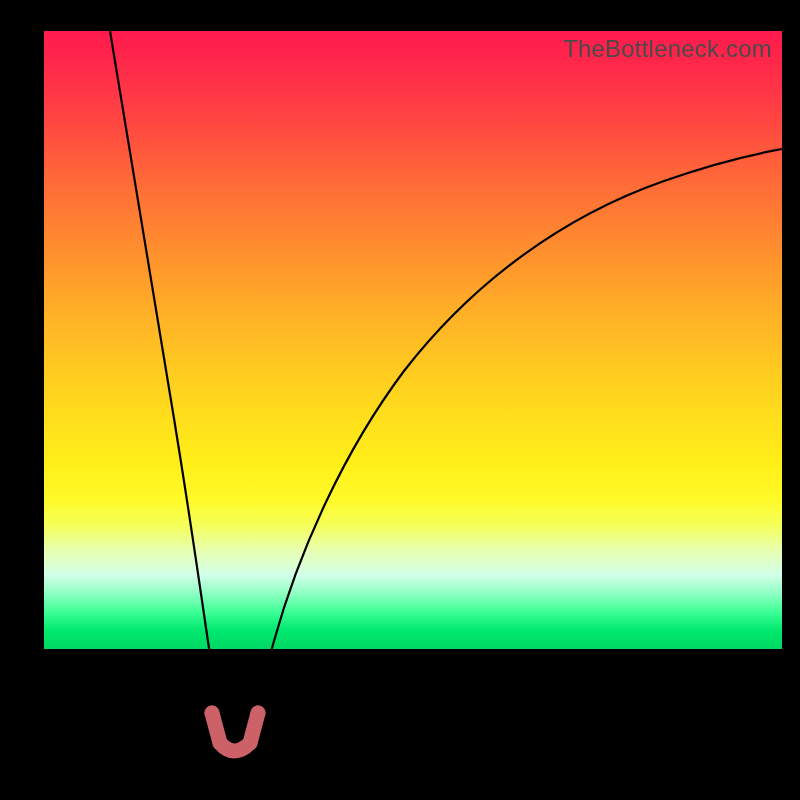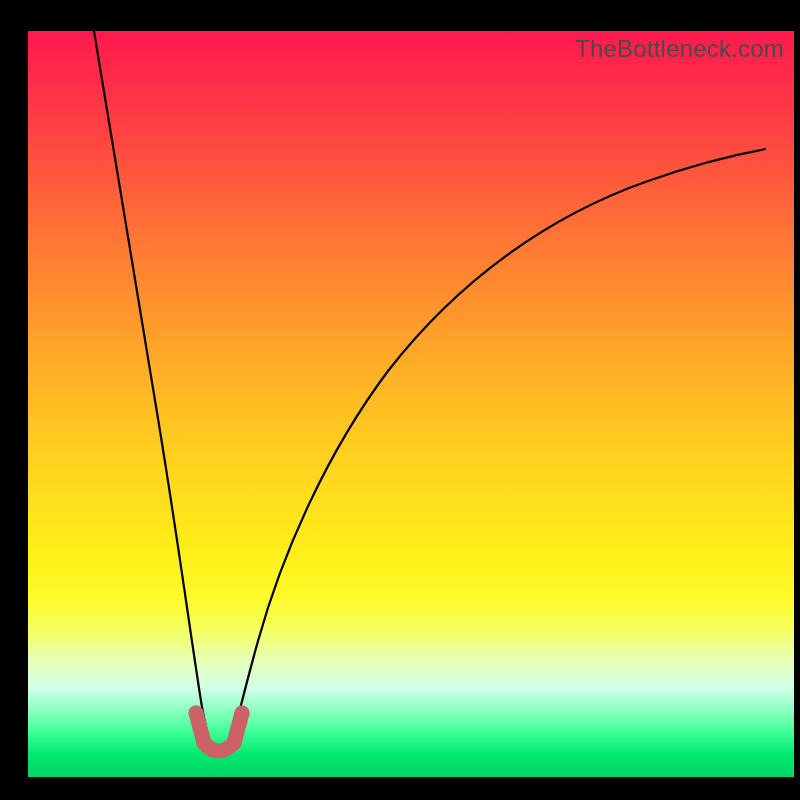--- a/index.html
+++ b/index.html
@@ -6,45 +6,44 @@
     margin: 0;
     padding: 0;
     width: 800px;
     height: 800px;
     background: #000;
     overflow: hidden;
     font-family: Arial, Helvetica, sans-serif;
   }
   .frame {
     position: absolute;
-    left: 28px;
+    left: 44px;
     top: 31px;
     width: 738px;
-    height: 746px;
+    height: 618px;
     background: linear-gradient(to bottom,
       #ff1a4d 0%,
       #ff2a4a 6%,
       #ff4442 14%,
       #ff623a 22%,
       #ff7d33 30%,
       #ff972c 38%,
       #ffb126 46%,
       #ffc821 54%,
       #ffdd1d 62%,
       #ffef19 70%,
       #fffb2a 76%,
       #f5ff5a 80%,
       #e8ffb0 84%,
       #d2ffe8 88%,
       #8effc2 91%,
       #3eff96 94%,
       #00e86e 97%,
       #00d864 100%
     );
-    padding-left: 28px;
   }
   .watermark {
     position: absolute;
     top: 4px;
     right: 10px;
     color: #4a4a4a;
     font-size: 24px;
     font-weight: 500;
     letter-spacing: 0.2px;
     z-index: 10;

